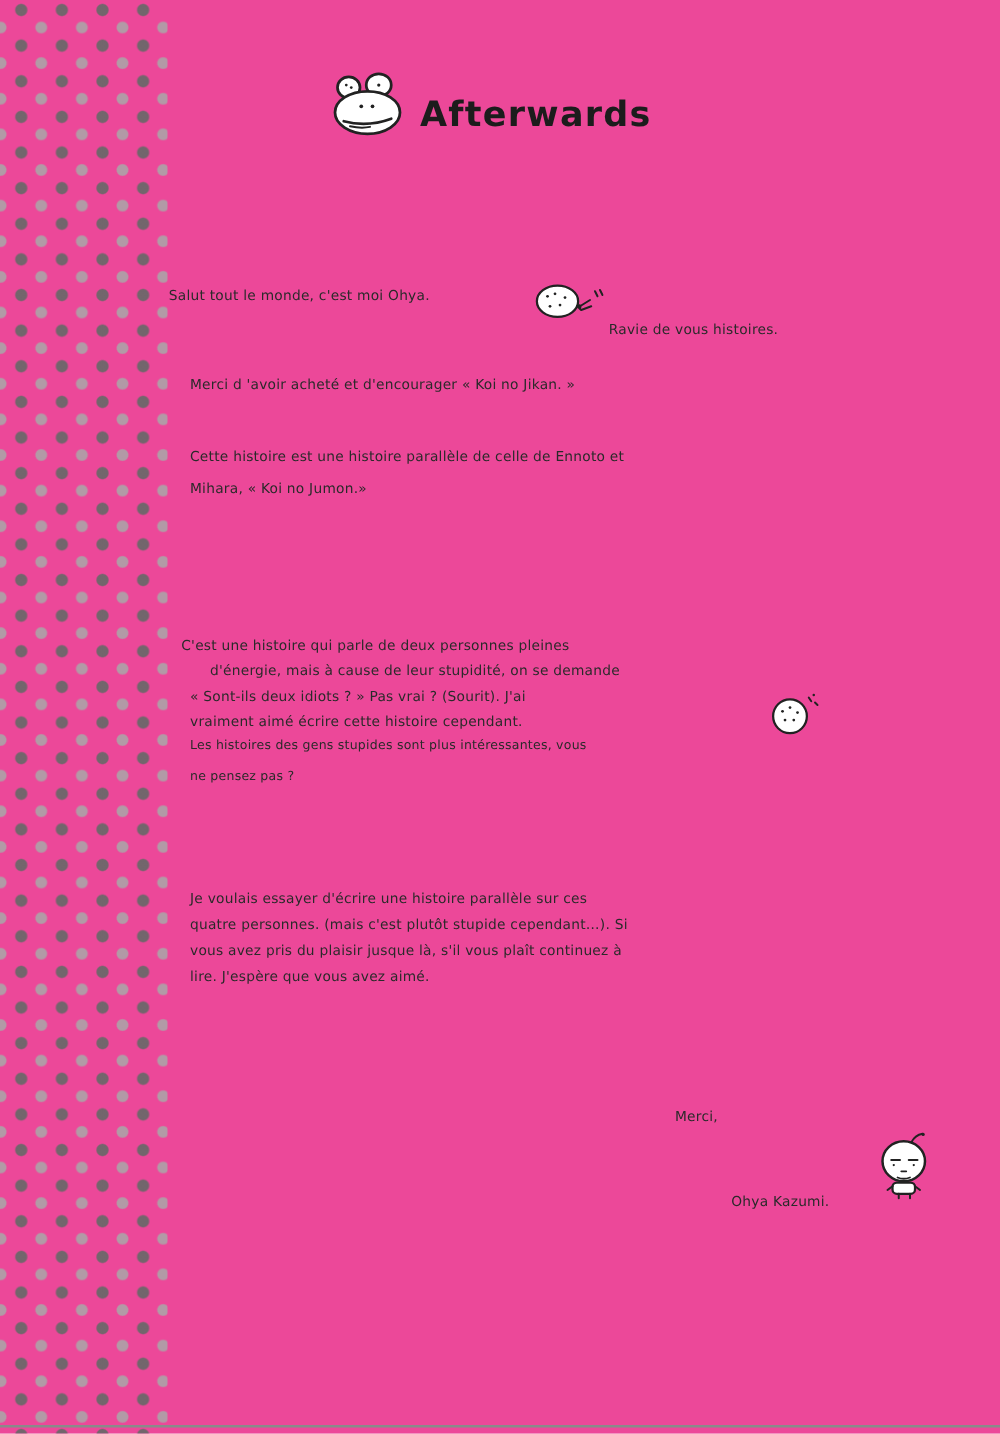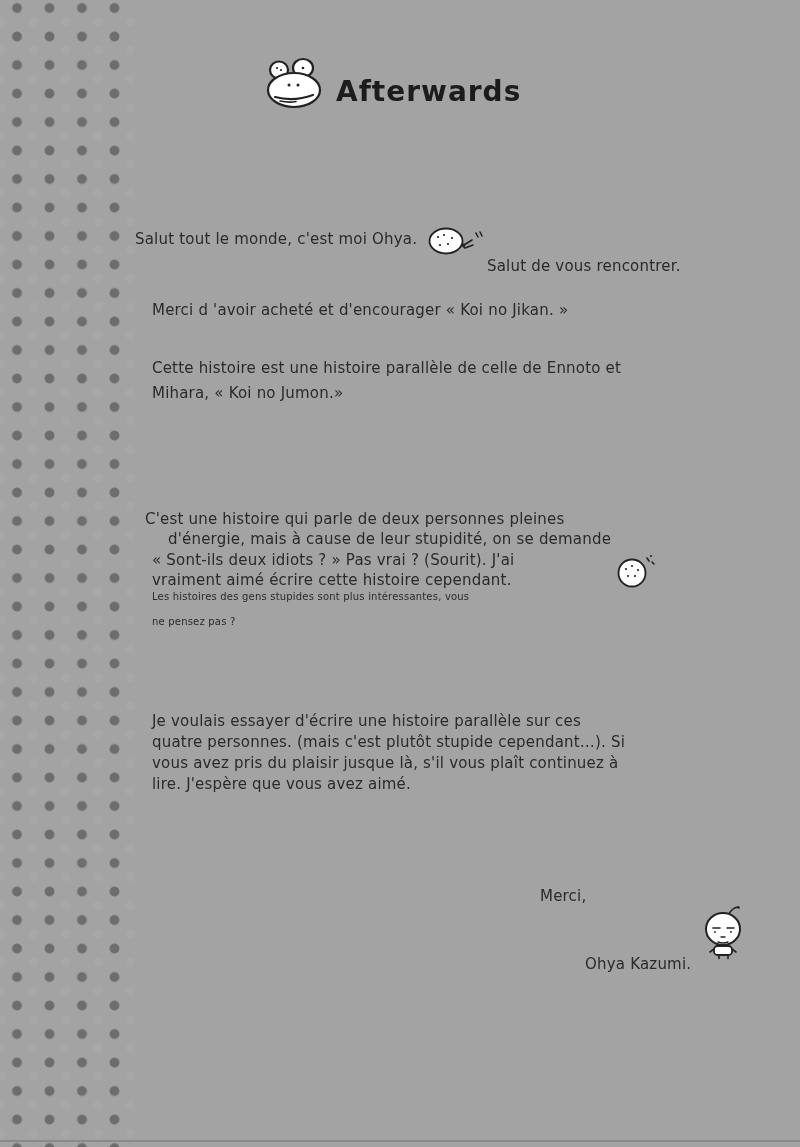--- a/index.html
+++ b/index.html
@@ -1,19 +1,19 @@
 <!DOCTYPE html>
 <html><head>
 <meta charset="utf-8">
 <style>
   html,body{margin:0;padding:0;background:#ffffff;}
   .page{
     position:relative;
     width:800px;height:1147px;
-    background:#a3a3a3;
+    background:#ec4899;
     overflow:hidden;
     font-family:"DejaVu Sans", sans-serif;
     color:#2a2a2a;
   }
   
   .dot-strip{
     position:absolute;left:0;top:0;width:134px;height:1147px;
     background-image:
       radial-gradient(circle 5.4px at 16.25px 14.25px, rgba(104,104,104,.92) 80%, rgba(104,104,104,0) 100%),
       radial-gradient(circle 5.2px at 16.25px 14.25px, rgba(168,168,168,.85) 80%, rgba(168,168,168,0) 100%);
@@ -21,21 +21,21 @@
     background-position:0.75px -6.25px, 16.75px 7.75px;
     background-repeat:repeat, repeat;
   }
   .title-row{position:absolute;left:264px;top:57px;display:flex;align-items:center;gap:10px;}
   .title{
     font-size:28px;font-weight:700;letter-spacing:1px;color:#1c1c1c;
     padding-top:8px;
   }
   .doodle{position:absolute;}
   .doodle svg{display:block;}
-  .txt{position:absolute;white-space:nowrap;font-size:15px;letter-spacing:.2px;color:#2a2a2a;}
+  .txt{position:absolute;white-space:nowrap;font-size:11px;letter-spacing:.2px;color:#2a2a2a;}
   .txt.small{font-size:10px;}
   .bottom-line{position:absolute;left:0;top:1140px;width:800px;height:2px;background:#8a8a8a;}
 </style>
 </head>
 <body>
 
 <div class="page">
 
   <div class="dot-strip"></div>
 
@@ -66,21 +66,21 @@
       <circle cx="25" cy="14" r="1.1" fill="#222" stroke="none"></circle>
       <circle cx="13" cy="21" r="1.1" fill="#222" stroke="none"></circle>
       <circle cx="21" cy="20" r="1.1" fill="#222" stroke="none"></circle>
       <path d="M35 21 Q38 19 37 23 Z" fill="#222" stroke="#222"></path>
       <path d="M37 21 L45 16" stroke-width="1.6"></path>
       <path d="M38 24 L46 21" stroke-width="1.6"></path>
       <path d="M49 9 l2 4" stroke-width="1.6"></path>
       <path d="M53 8 l2 4" stroke-width="1.6"></path>
     </svg>
   </div>
-  <div class="txt" style="left:487px;top:257px;">Salut de vous rencontrer.</div>
+  <div class="txt" style="left:487px;top:257px;">Ravie de vous histoires.</div>
 
   <div class="txt" style="left:152px;top:301px;">Merci d 'avoir acheté et d'encourager « Koi no Jikan. »</div>
 
   <div class="txt" style="left:152px;top:359px;">Cette histoire est une histoire parallèle de celle de Ennoto et</div>
   <div class="txt" style="left:152px;top:384px;">Mihara, « Koi no Jumon.»</div>
 
   <div class="txt" style="left:145px;top:510px;text-align:center;">C'est une histoire qui parle de deux personnes pleines</div>
   <div class="txt" style="left:168px;top:530px;">d'énergie, mais à cause de leur stupidité, on se demande</div>
   <div class="txt" style="left:152px;top:571px;">vraiment aimé écrire cette histoire cependant.</div>
   <div class="txt" style="left:152px;top:551px;">« Sont-ils deux idiots ? » Pas vrai ? (Sourit). J'ai</div>

